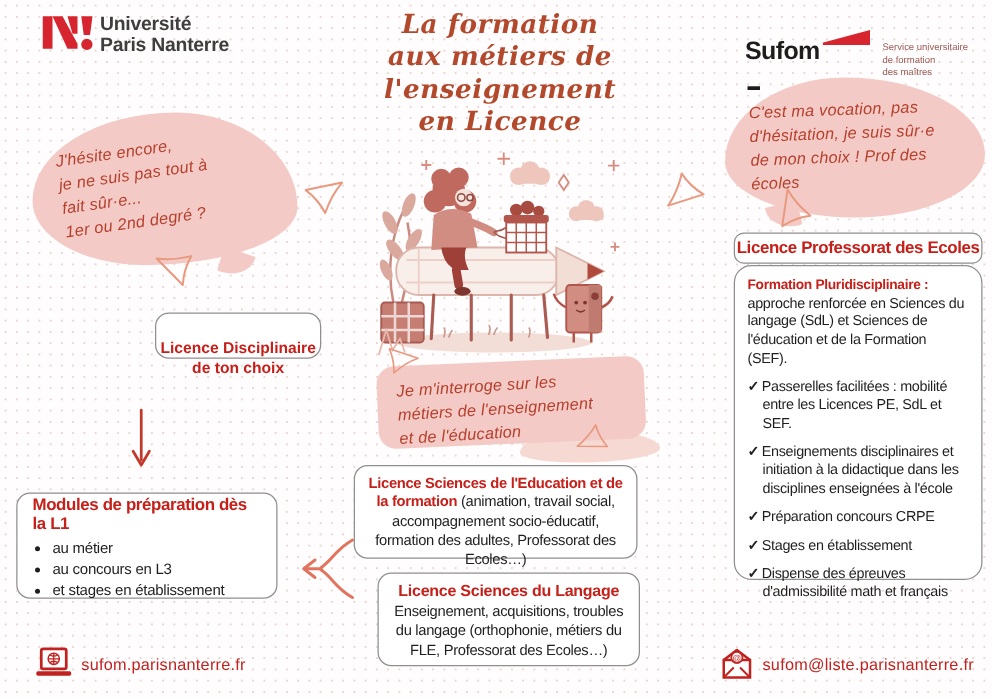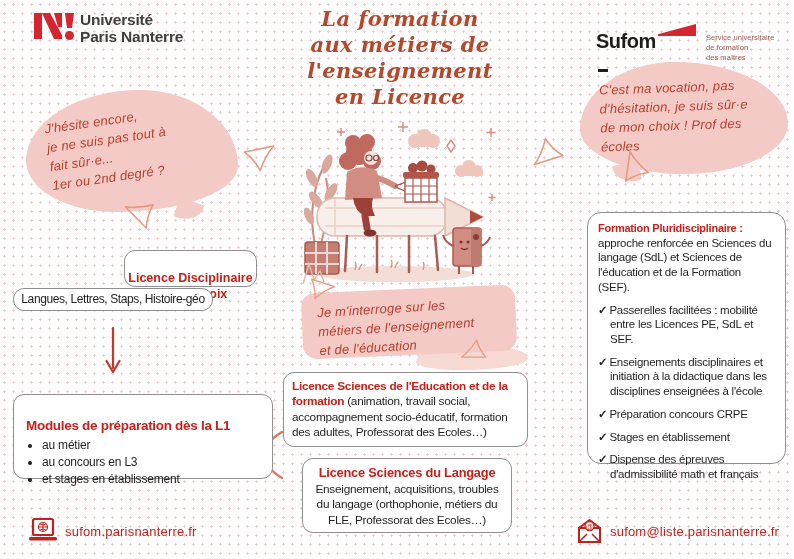--- a/index.html
+++ b/index.html
@@ -36,25 +36,25 @@
   .bubble-center{left:302px;top:289px;width:214px;height:66px;border-radius:14px;transform:rotate(-2.5deg);}
   .bubble-center .txt{position:absolute;left:16px;top:10px;transform:rotate(-1deg);}
   .scribble{position:absolute;left:416px;top:344px;width:112px;height:26px;background:#f6d9d2;
     border-radius:48% 52% 60% 40% / 70% 55% 45% 30%;}
   
   .box{position:absolute;box-sizing:border-box;background:#fff;border:1.5px solid #8f8f8f;border-radius:11px;}
   .red{color:#c5201a;font-weight:bold;}
   .blk{color:#1f1f1f;}
   .box-disc{left:124px;top:250px;width:133px;height:37px;text-align:center;font-size:12.5px;line-height:1.25;padding-top:20px;}
   .box-subj{left:13px;top:288px;width:200px;height:23px;text-align:center;font-size:12px;letter-spacing:-0.4px;line-height:20px;white-space:nowrap;}
-  .box-mod{left:13px;top:394px;width:260px;height:85px;padding:23px 12px;font-size:12px;}
+  .box-mod{left:13px;top:394px;width:209px;height:85px;padding:1px 12px;font-size:12px;}
   .box-mod .t{font-size:13.5px;letter-spacing:-0.3px;}
   .box-mod ul{margin:5px 0 0 16px;padding:0;}
   .box-mod li{margin:3px 0;letter-spacing:-0.2px;}
-  .box-sef{left:283px;top:372px;width:245px;height:75px;font-size:11.8px;line-height:1.3;padding:6px 8px;letter-spacing:-0.25px;}
+  .box-sef{left:283px;top:372px;width:227px;height:75px;text-align:center;font-size:11.8px;line-height:1.3;padding:6px 8px;letter-spacing:-0.25px;}
   .box-sdl{left:302px;top:458px;width:210px;height:75px;text-align:center;font-size:11.8px;line-height:1.32;padding:6px 8px;letter-spacing:-0.25px;}
   .box-sdl .t{font-size:12.8px;letter-spacing:-0.2px;}
   .box-pe{left:587px;top:186px;width:199px;height:25px;text-align:center;font-size:13.5px;line-height:22px;letter-spacing:-0.3px;border-radius:8px;}
   .box-pluri{left:587px;top:212px;width:199px;height:252px;padding:8px 10px;font-size:11.5px;line-height:1.28;letter-spacing:-0.25px;border-radius:14px;}
   .box-pluri .t{font-size:11px;}
   .box-pluri ul{list-style:none;margin:8px 0 0 0;padding:0;}
   .box-pluri li{margin:0 0 8px 12px;text-indent:-12px;color:#1f1f1f;}
   .box-pluri .check{font-weight:bold;margin-right:2px;}
   .box-pluri .b{font-weight:normal;}
   
@@ -259,40 +259,40 @@
     <path d="M42 4 C28 12 26 20 17 26"></path>
     <path d="M42 50 C28 42 26 34 17 28"></path>
     <path d="M17 27 L5 27"></path>
     <path d="M12 20 L3 27 L12 34"></path>
   </svg>
 
   <div class="box box-disc red">
     <div>Licence Disciplinaire</div>
     <div>de ton choix</div>
   </div>
-  <div class="box box-subj blk">
-    <span>Langues, Lettres, Staps, Histoire-géo</span>
-  </div>
   <div class="box box-mod">
     <div class="t red">Modules de préparation dès la L1</div>
     <ul>
       <li class="blk">au métier</li>
       <li class="blk">au concours en L3</li>
       <li class="blk">et stages en établissement</li>
     </ul>
   </div>
 
   <div class="box box-sef">
     <span class="red">Licence Sciences de l'Education et de la formation</span><span class="blk"> (animation, travail social, accompagnement socio-éducatif, formation des adultes, Professorat des Ecoles…)</span>
   </div>
   <div class="box box-sdl">
     <div class="t red">Licence Sciences du Langage</div>
     <div class="blk">Enseignement, acquisitions, troubles du langage (orthophonie, métiers du FLE, Professorat des Ecoles…)</div>
   </div>
 
+  <div class="box box-pe red">
+    <span>Licence Professorat des Ecoles</span>
+  </div>
   <div class="box box-pluri">
     <span class="t red">Formation Pluridisciplinaire :</span>
     <span class="blk">approche renforcée en Sciences du langage (SdL) et Sciences de l'éducation et de la Formation (SEF).</span>
     <ul>
         <li><span class="check">✓</span><span class="b">Passerelles facilitées</span><span> : mobilité entre les Licences PE, SdL et SEF.</span></li>
         <li><span class="check">✓</span><span class="b">Enseignements disciplinaires</span><span> et </span><span class="b">initiation à la didactique</span><span> dans les disciplines enseignées à l'école</span></li>
         <li><span class="check">✓</span><span class="b">Préparation concours CRPE</span></li>
         <li><span class="check">✓</span><span class="b">Stages</span><span> en établissement</span></li>
         <li><span class="check">✓</span><span class="b">Dispense des épreuves d'admissibilité math et français</span></li>
       </ul>

